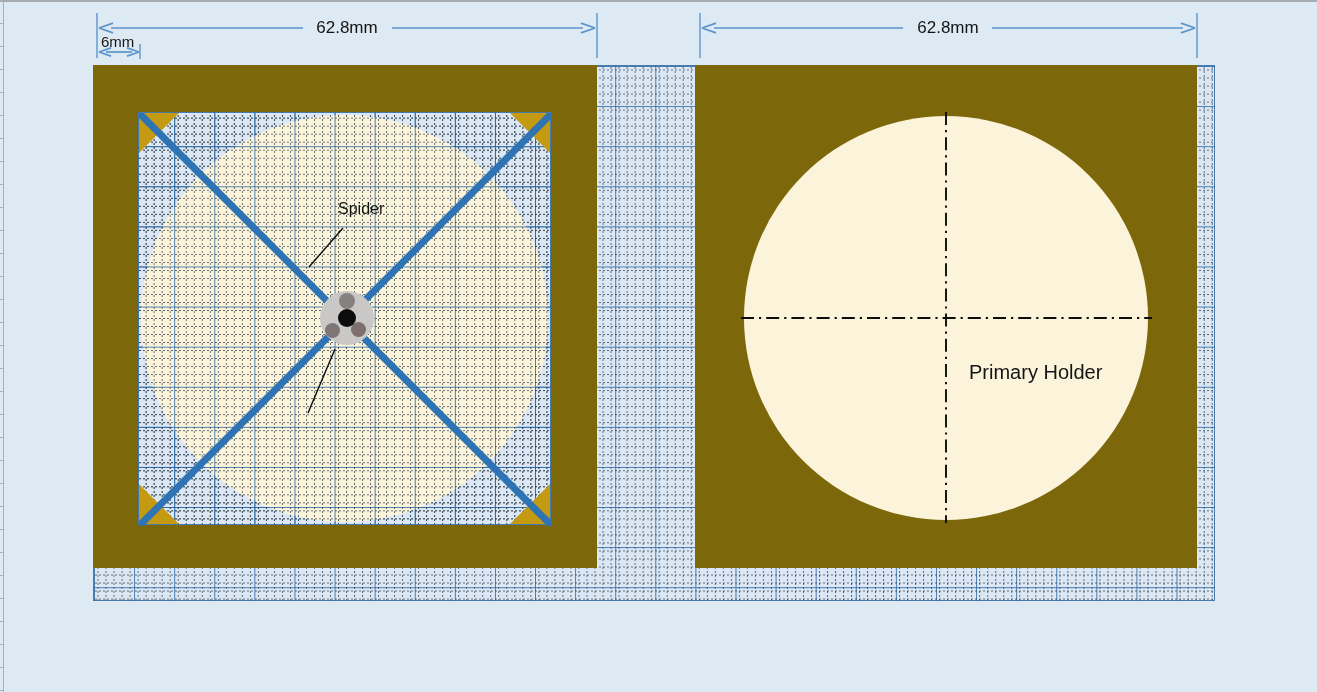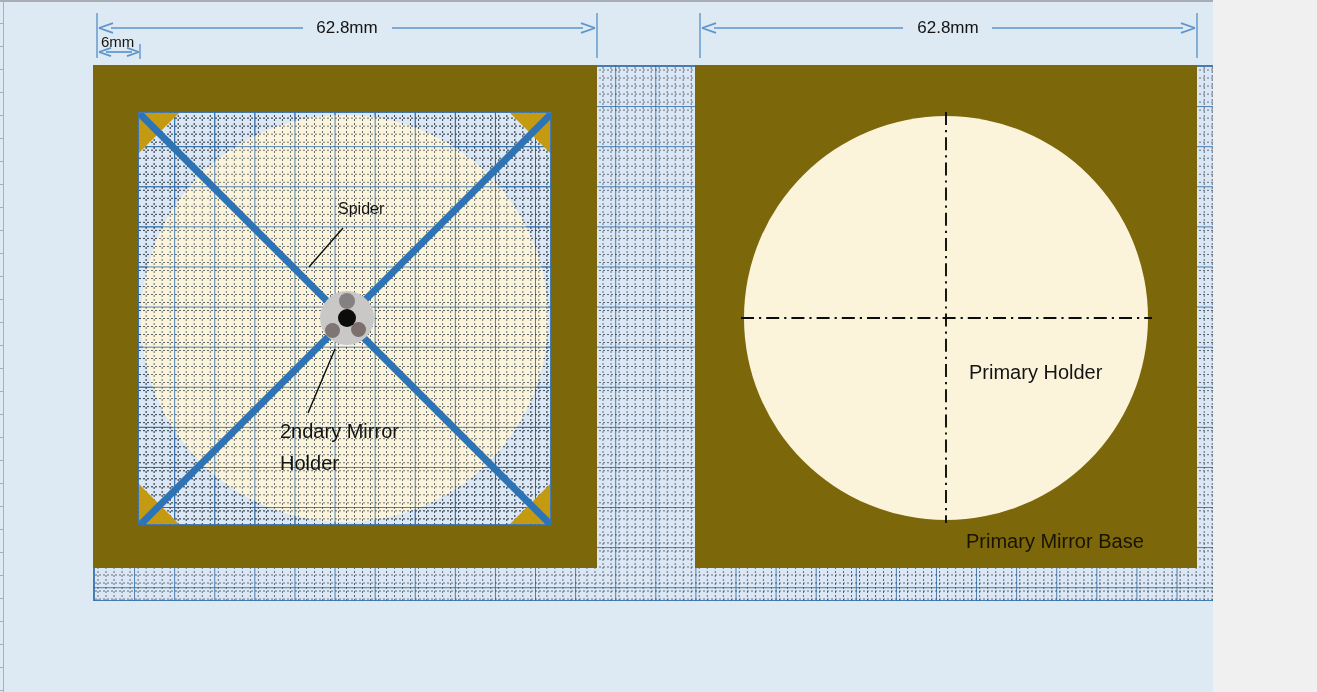--- a/index.html
+++ b/index.html
@@ -12,21 +12,21 @@
     --corner-gold:#c39a12;
     --vane-blue:#2e74b5;
     --dim-blue:#5d95ca;
     --holder-gray:#c9c8c6;
     --holder-dot-gray:#858180;
     --line-black:#0c0c0c;
     --text:#141414;
   }
   html,body{margin:0;padding:0;background:#f0f0f0;}
   .stage{
-    position:relative;width:1213px;height:692px;overflow:hidden;
+    position:relative;width:1317px;height:692px;overflow:hidden;
     background:var(--page-bg);
     font-family:"Liberation Sans", sans-serif;
     color:var(--text);
   }
   .top-border{position:absolute;left:0;top:0;width:100%;height:2px;background:#a7adb2;}
   .left-ruler{
     position:absolute;left:0;top:0;width:3px;height:100%;
     border-right:1px solid #aab1b6;
     background:repeating-linear-gradient(to bottom,#aab1b6 0 1px,transparent 1px 23px);
   }
@@ -166,17 +166,15 @@
     <div class="dot bl"></div>
     <div class="dot br"></div>
     <div class="dot center"></div>
   </div>
 
   <div class="dim-text dim-left-text">62.8mm</div>
   <div class="dim-6mm">6mm</div>
   <div class="dim-text dim-right-text">62.8mm</div>
 
   <div class="label lbl-spider">Spider</div>
-  <div class="label lbl-holder">2ndary Mirror Holder</div>
   <div class="label lbl-primary">Primary Holder</div>
-  <div class="label lbl-base">Primary Mirror Base</div>
 
 </div>
 
 </body></html>

